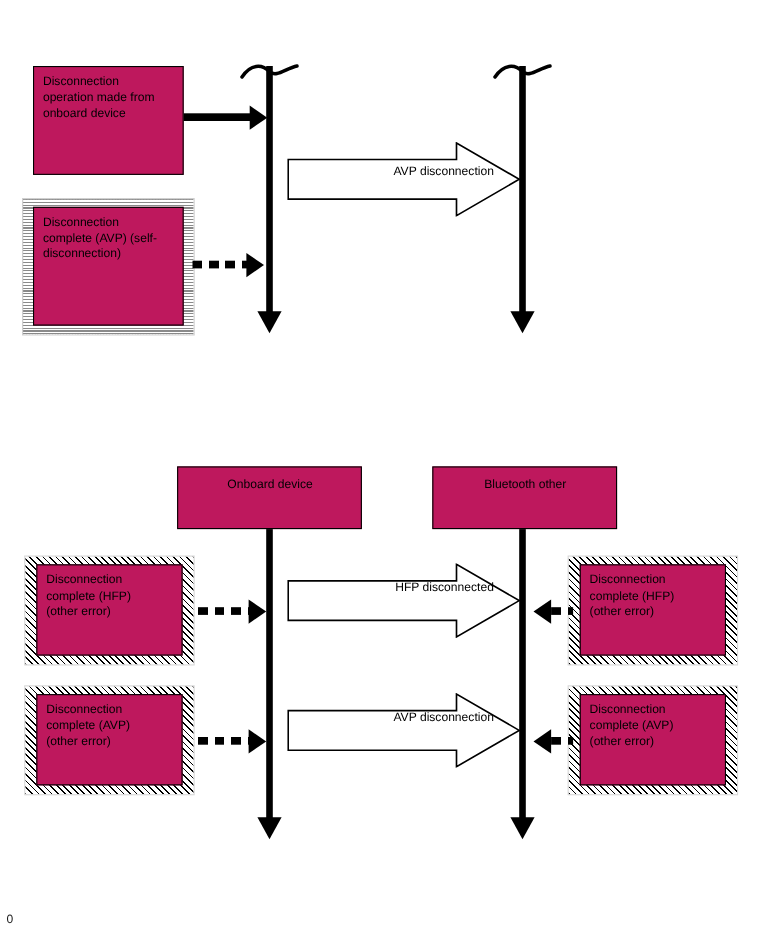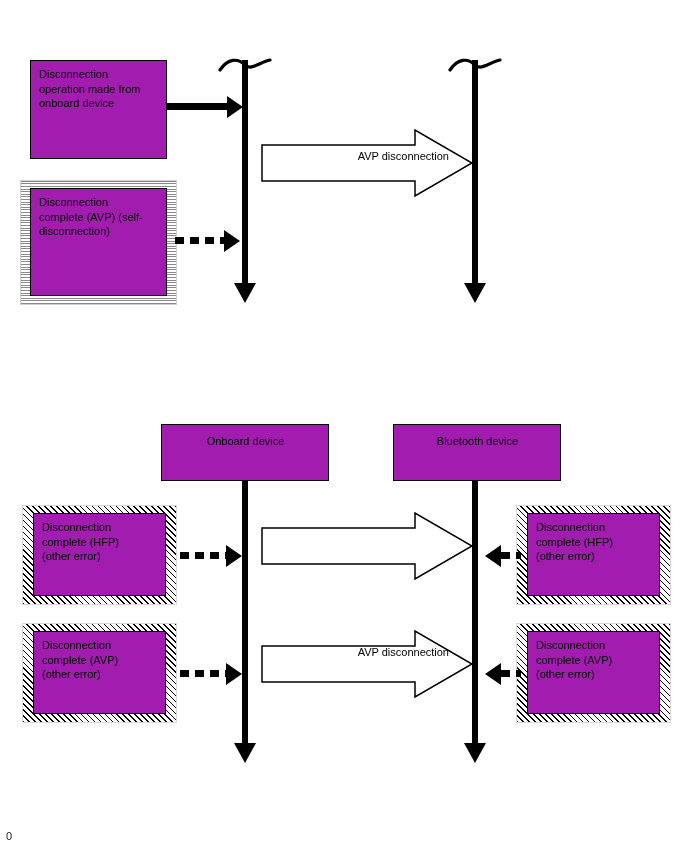--- a/index.html
+++ b/index.html
@@ -18,21 +18,21 @@
     height: 852px;
     background: #ffffff;
     overflow: hidden;
   }
   .abs { position: absolute; }
 
   
   .box {
     position: absolute;
     box-sizing: border-box;
-    background: #a21caf;
+    background: #be185d;
     border: 1.6px solid #000000;
     font-size: 11px;
     line-height: 14.5px;
     padding: 6px 7px 4px 8px;
     white-space: pre-line;
     color: #000;
   }
   .box.centered {
     display: flex;
     align-items: flex-start;
@@ -171,41 +171,42 @@
   <div class="solid-arrowhead-r" style="left:224px; top:229.5px;"></div>
 
   <div class="block-arrow" style="left:261px; top:129px;">
     <svg width="212" height="68" viewBox="0 0 212 68">
       <path d="M1,16 L154,16 L154,1 L211,34 L154,67 L154,52 L1,52 Z" fill="#ffffff" stroke="#000000" stroke-width="1.5" stroke-linejoin="miter"></path>
     </svg>
   </div>
   <div class="block-arrow-label" style="left:261px; top:150px; width:188px;">AVP disconnection</div>
 
   <div class="box centered" style="left:161px; top:424px; width:168px; height:57px;">Onboard device</div>
-  <div class="box centered" style="left:393px; top:424px; width:168px; height:57px;">Bluetooth device</div>
+  <div class="box centered" style="left:393px; top:424px; width:168px; height:57px;">Bluetooth other</div>
 
   <div class="lifeline" style="left:242px; top:481px; height:264px;"></div>
   <div class="lifeline-arrowhead" style="left:234px; top:743px;"></div>
 
   <div class="lifeline" style="left:472px; top:481px; height:264px;"></div>
   <div class="lifeline-arrowhead" style="left:464px; top:743px;"></div>
 
   <div class="hatch-frame" style="left:22px; top:505px; width:155px; height:100px;"></div>
   <div class="box" style="left:33px; top:513px; width:133px; height:83px;">Disconnection
 complete (HFP)
 (other error)</div>
 
   <div class="dash-shaft" style="left:180px; top:552px; width:48px;"></div>
   <div class="solid-arrowhead-r" style="left:226px; top:544.5px;"></div>
 
   <div class="block-arrow" style="left:261px; top:512px;">
     <svg width="212" height="68" viewBox="0 0 212 68">
       <path d="M1,16 L154,16 L154,1 L211,34 L154,67 L154,52 L1,52 Z" fill="#ffffff" stroke="#000000" stroke-width="1.5" stroke-linejoin="miter"></path>
     </svg>
   </div>
+  <div class="block-arrow-label" style="left:261px; top:528px; width:188px;">HFP disconnected</div>
 
   <div class="hatch-frame" style="left:516px; top:505px; width:155px; height:100px;"></div>
   <div class="box" style="left:527px; top:513px; width:133px; height:83px;">Disconnection
 complete (HFP)
 (other error)</div>
 
   <div class="dash-shaft" style="left:501px; top:552px; width:20px;"></div>
   <div class="solid-arrowhead-l" style="left:485px; top:544.5px;"></div>
 
   <div class="hatch-frame" style="left:22px; top:623px; width:155px; height:100px;"></div>

